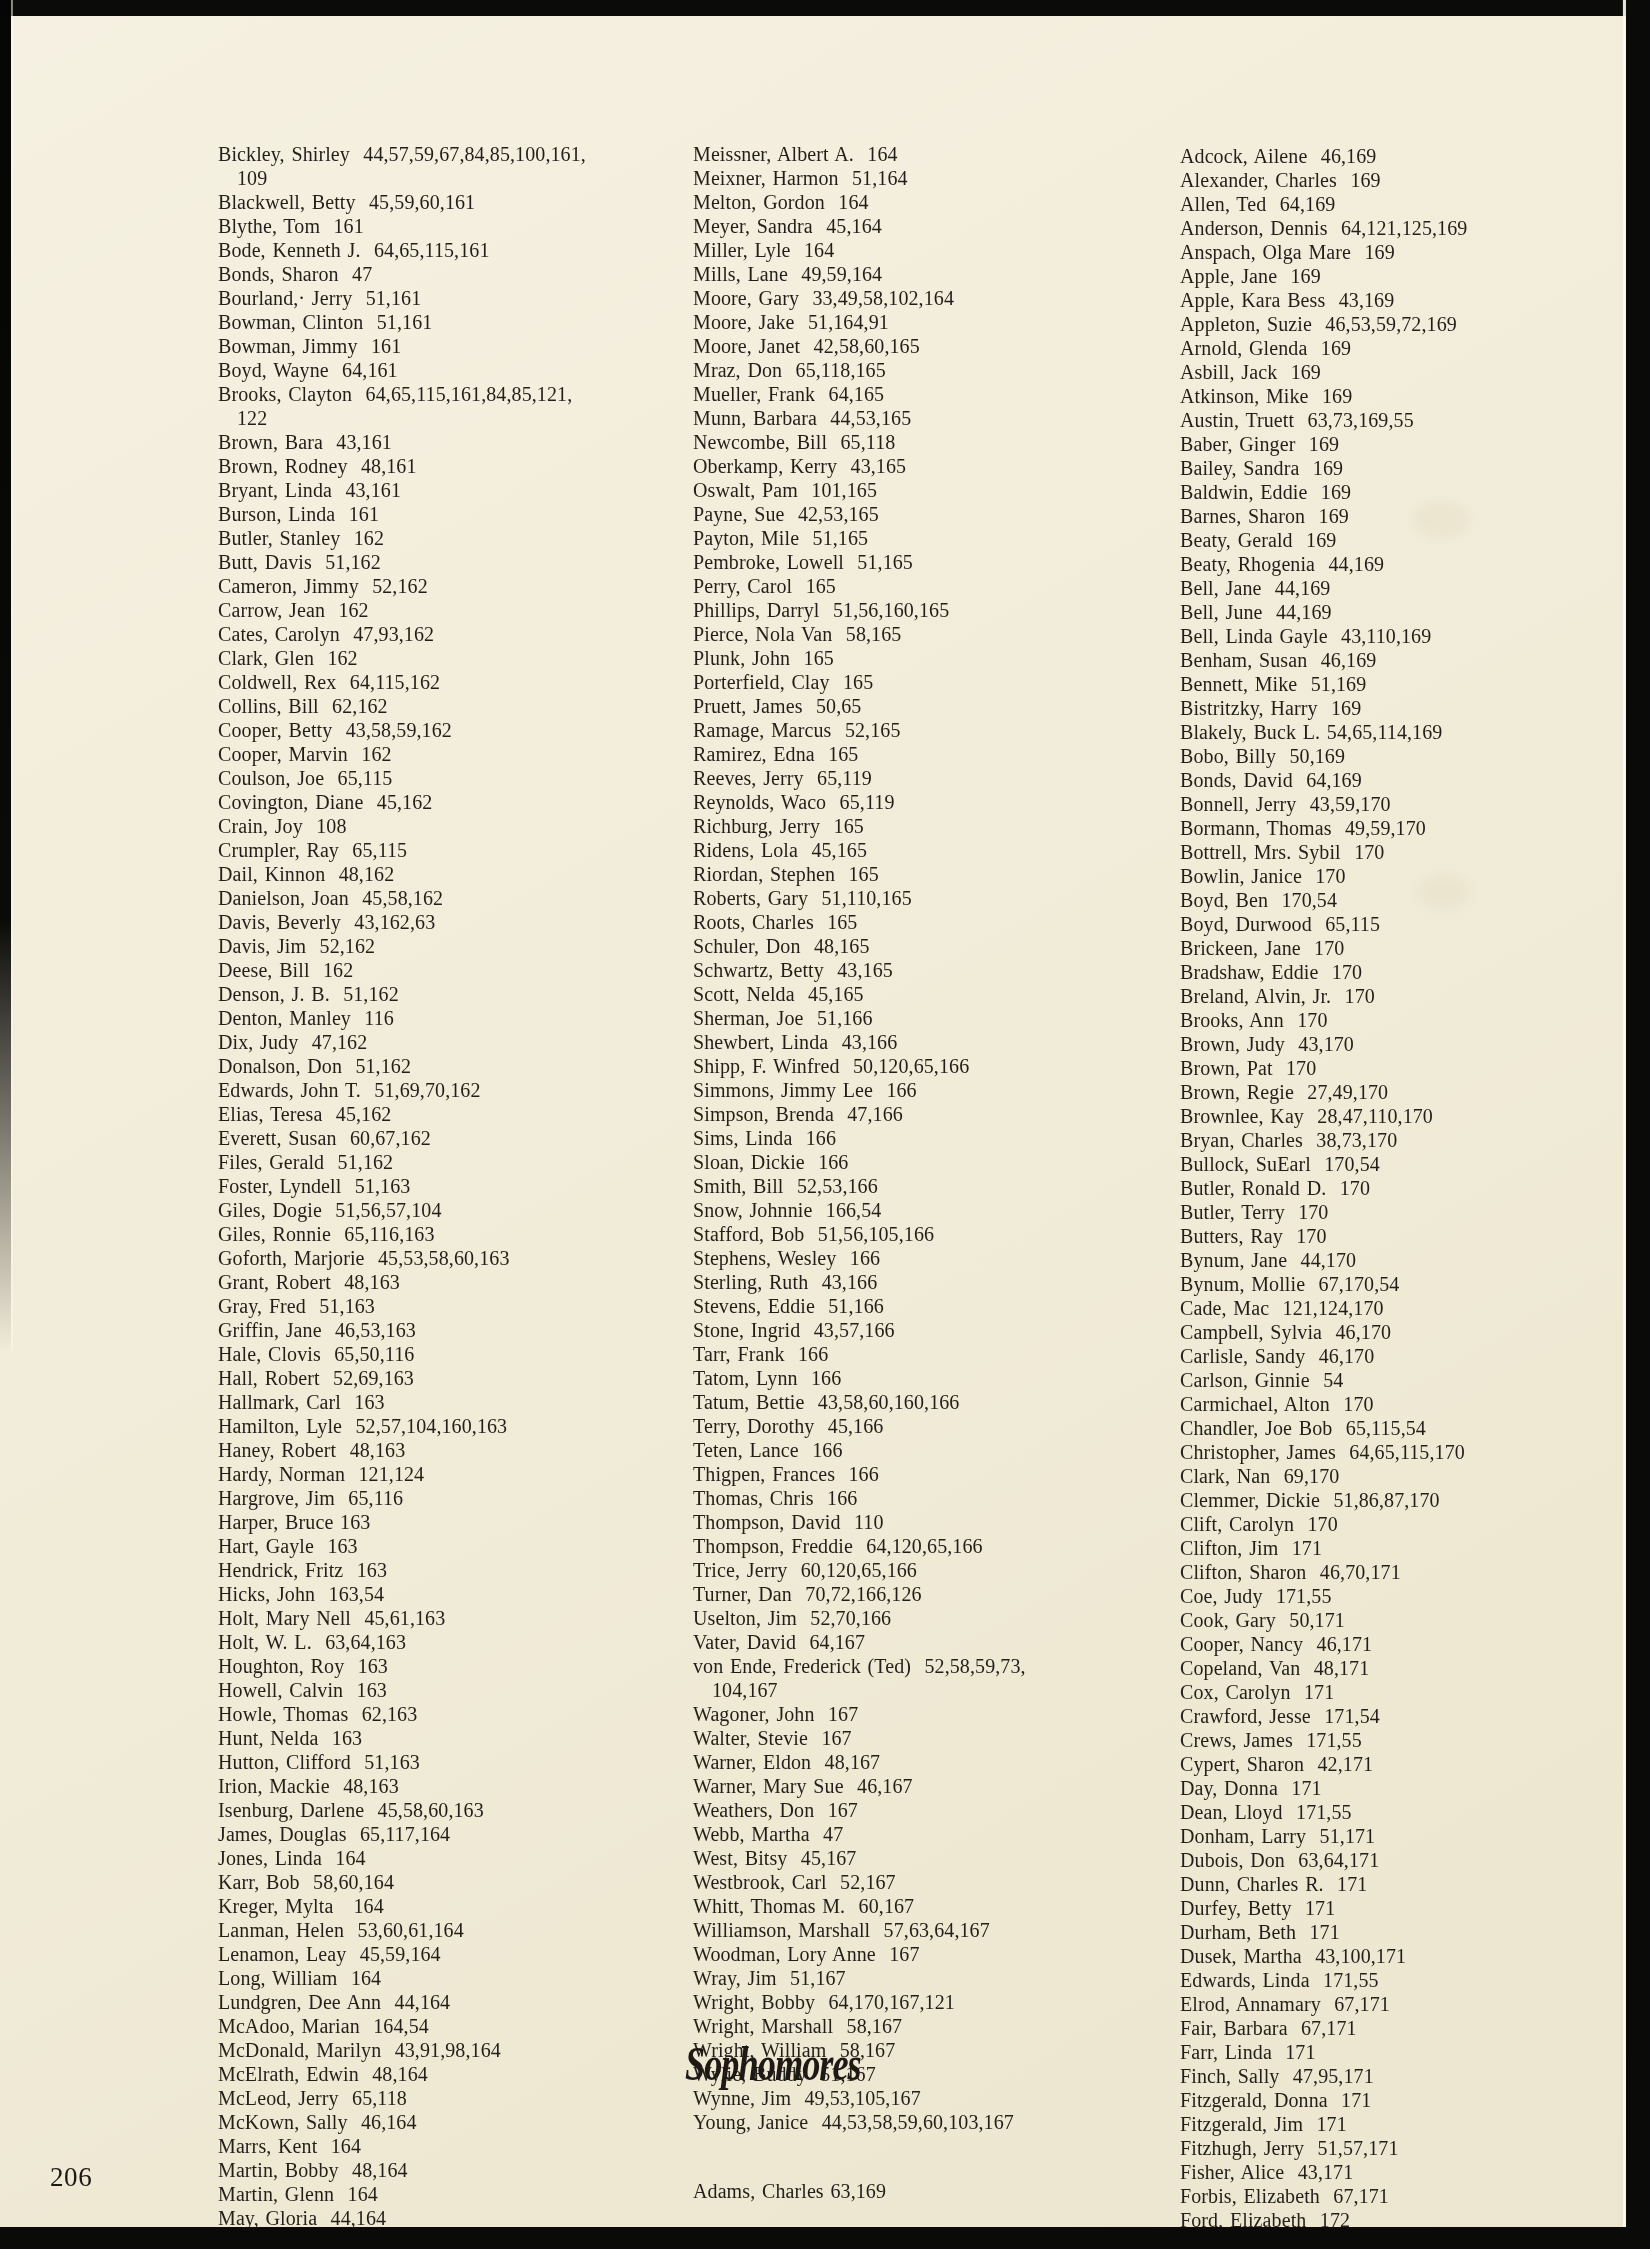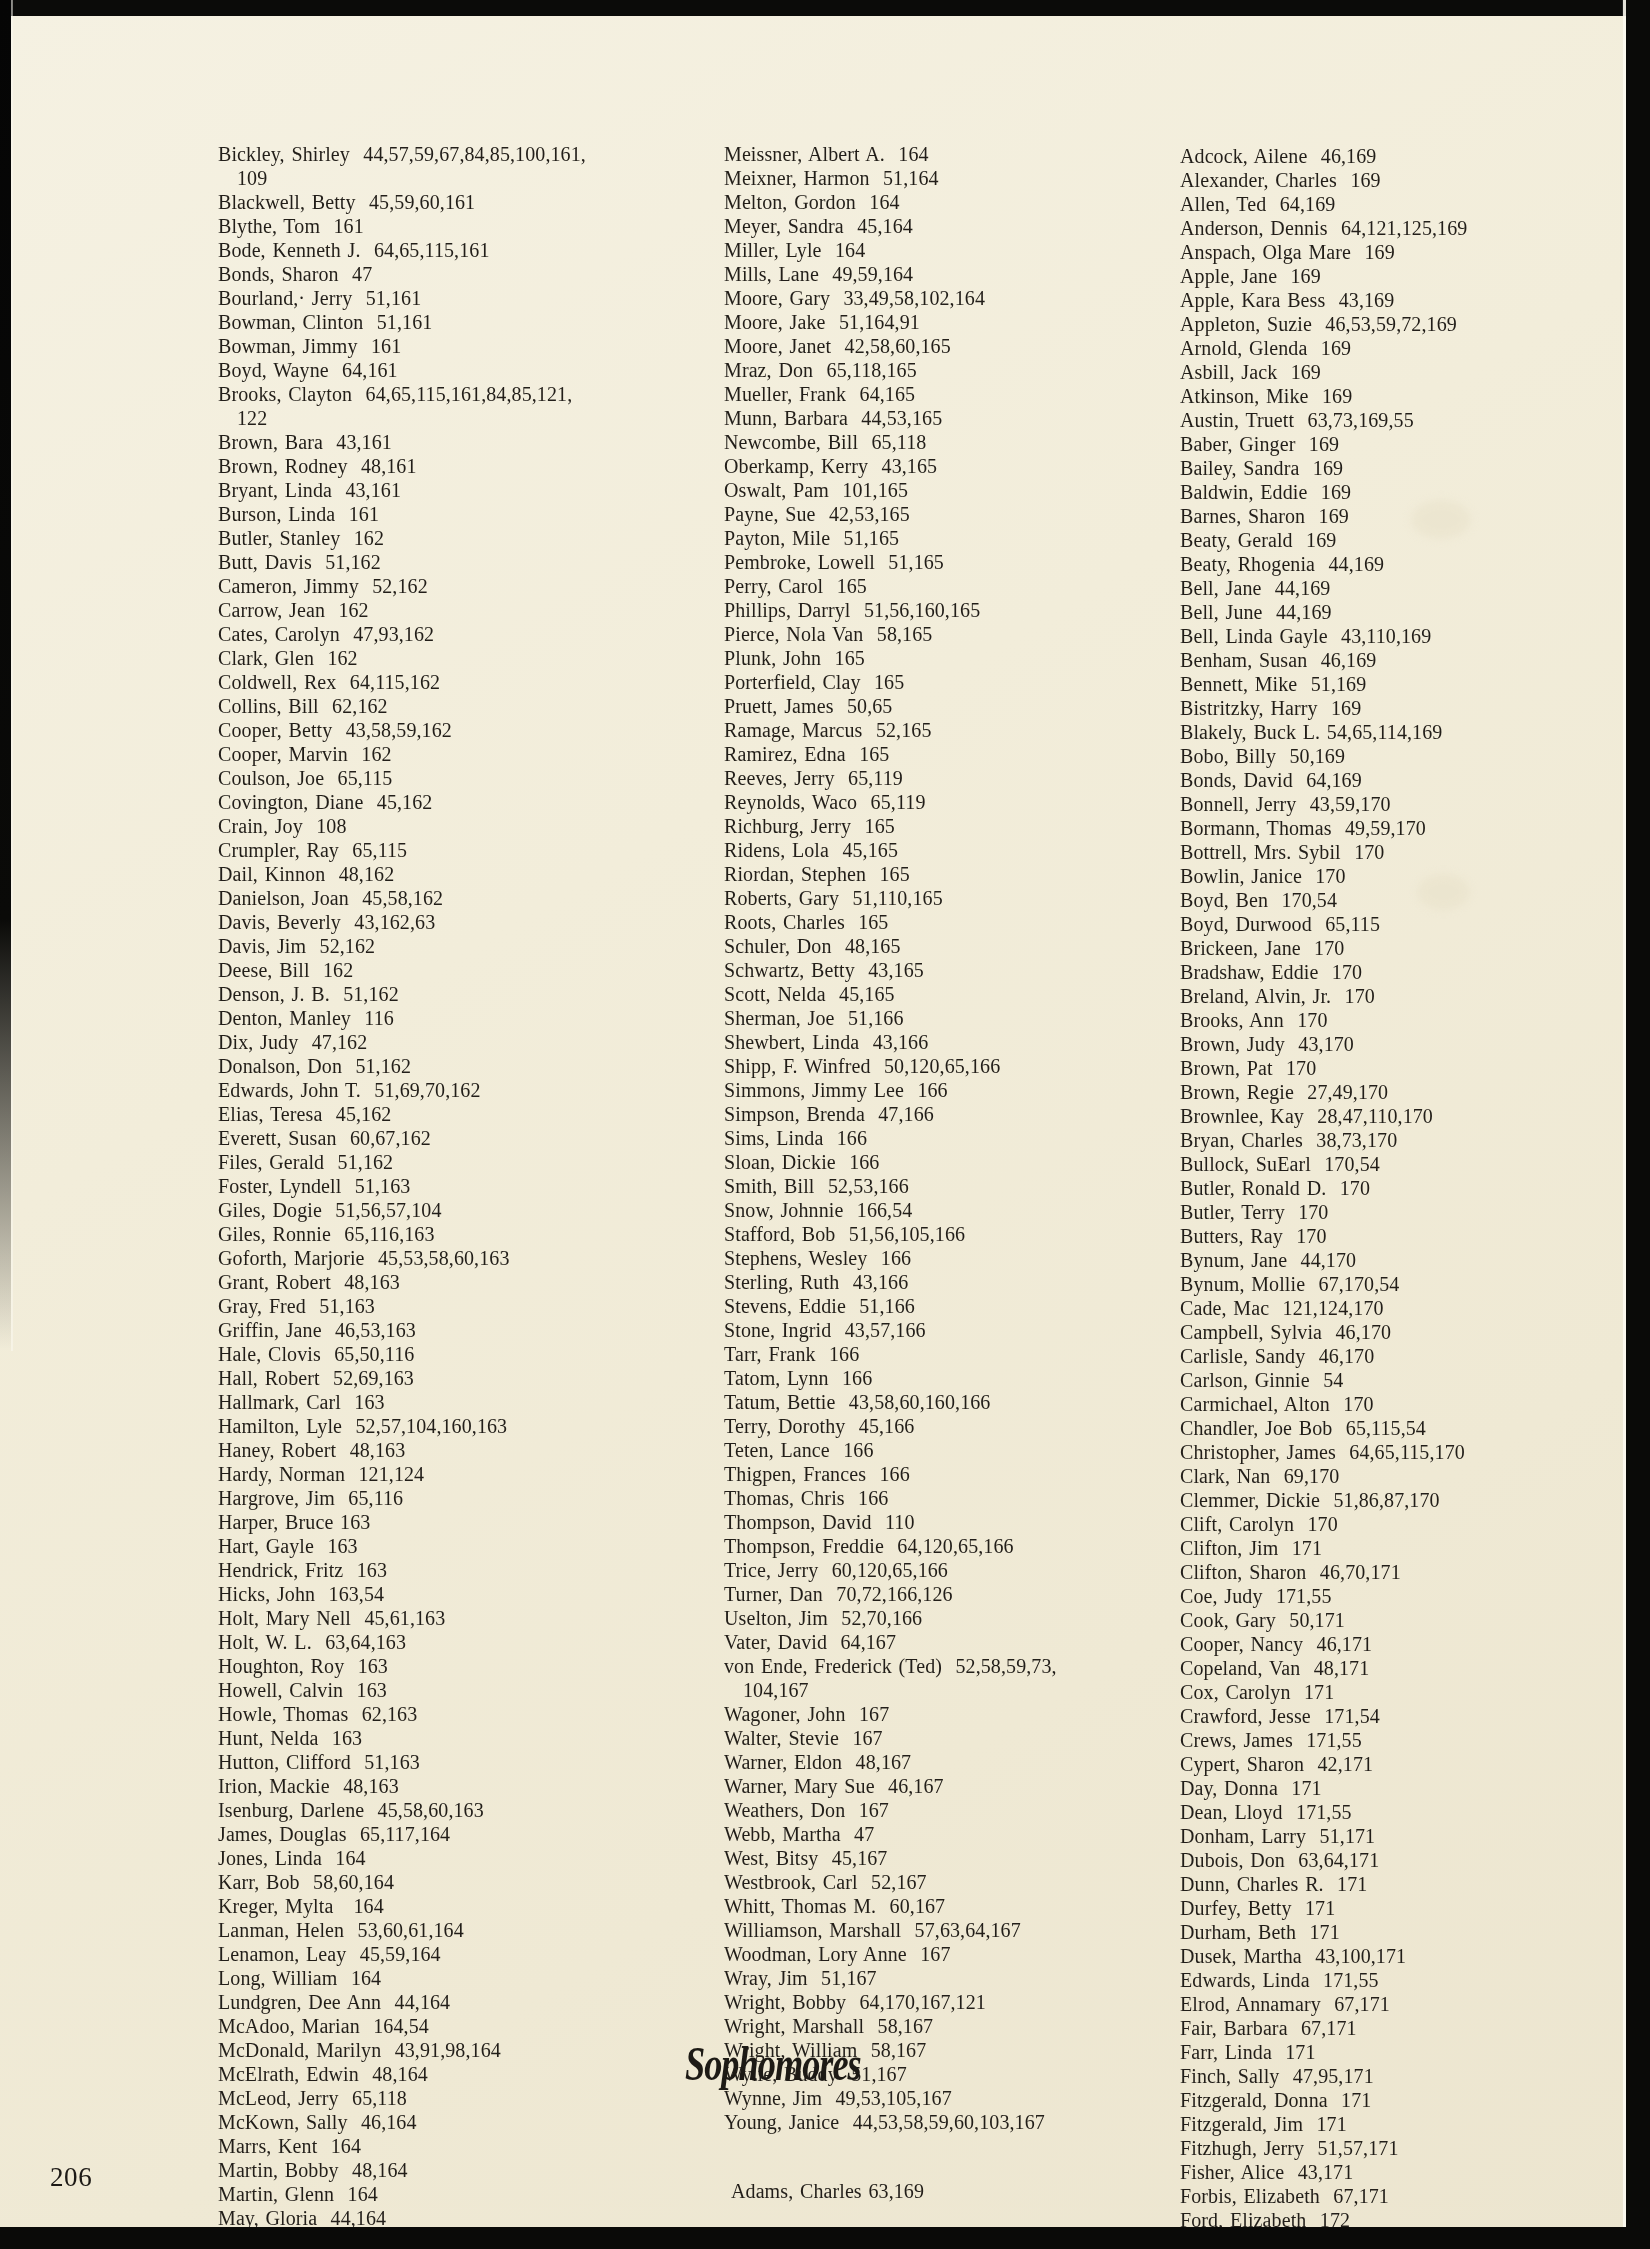--- a/index.html
+++ b/index.html
@@ -26,22 +26,22 @@
   
   .index-col {
     position: absolute;
     white-space: pre-wrap;
     font-size: 20px;
     letter-spacing: 0.1px;
     word-spacing: 1.6px;
   }
   .index-col .entry { text-indent: -19px; padding-left: 19px; }
   #col-1 { left: 218px;  top: 70px; width: 490px; line-height: 24px; }
-  #col-2 { left: 693px; top: 70px; width: 490px; line-height: 24px; margin-left: 31px; }
-  #col-2-soph { left: 693px; top: 2107px; width: 490px; line-height: 24px; margin-left: 38px; }
+  #col-2 { left: 693px; top: 70px; width: 490px; line-height: 24px; }
+  #col-2-soph { left: 693px; top: 2107px; width: 490px; line-height: 24px; }
   #col-3 { left: 1180px; top: 72px; width: 452px; line-height: 24px; }
 
   #soph-heading {
     position: absolute;
     left: 685px;
     top: 2035px;
     font-size: 49px;
     font-style: italic;
     font-weight: 700;
     letter-spacing: -1.3px;

